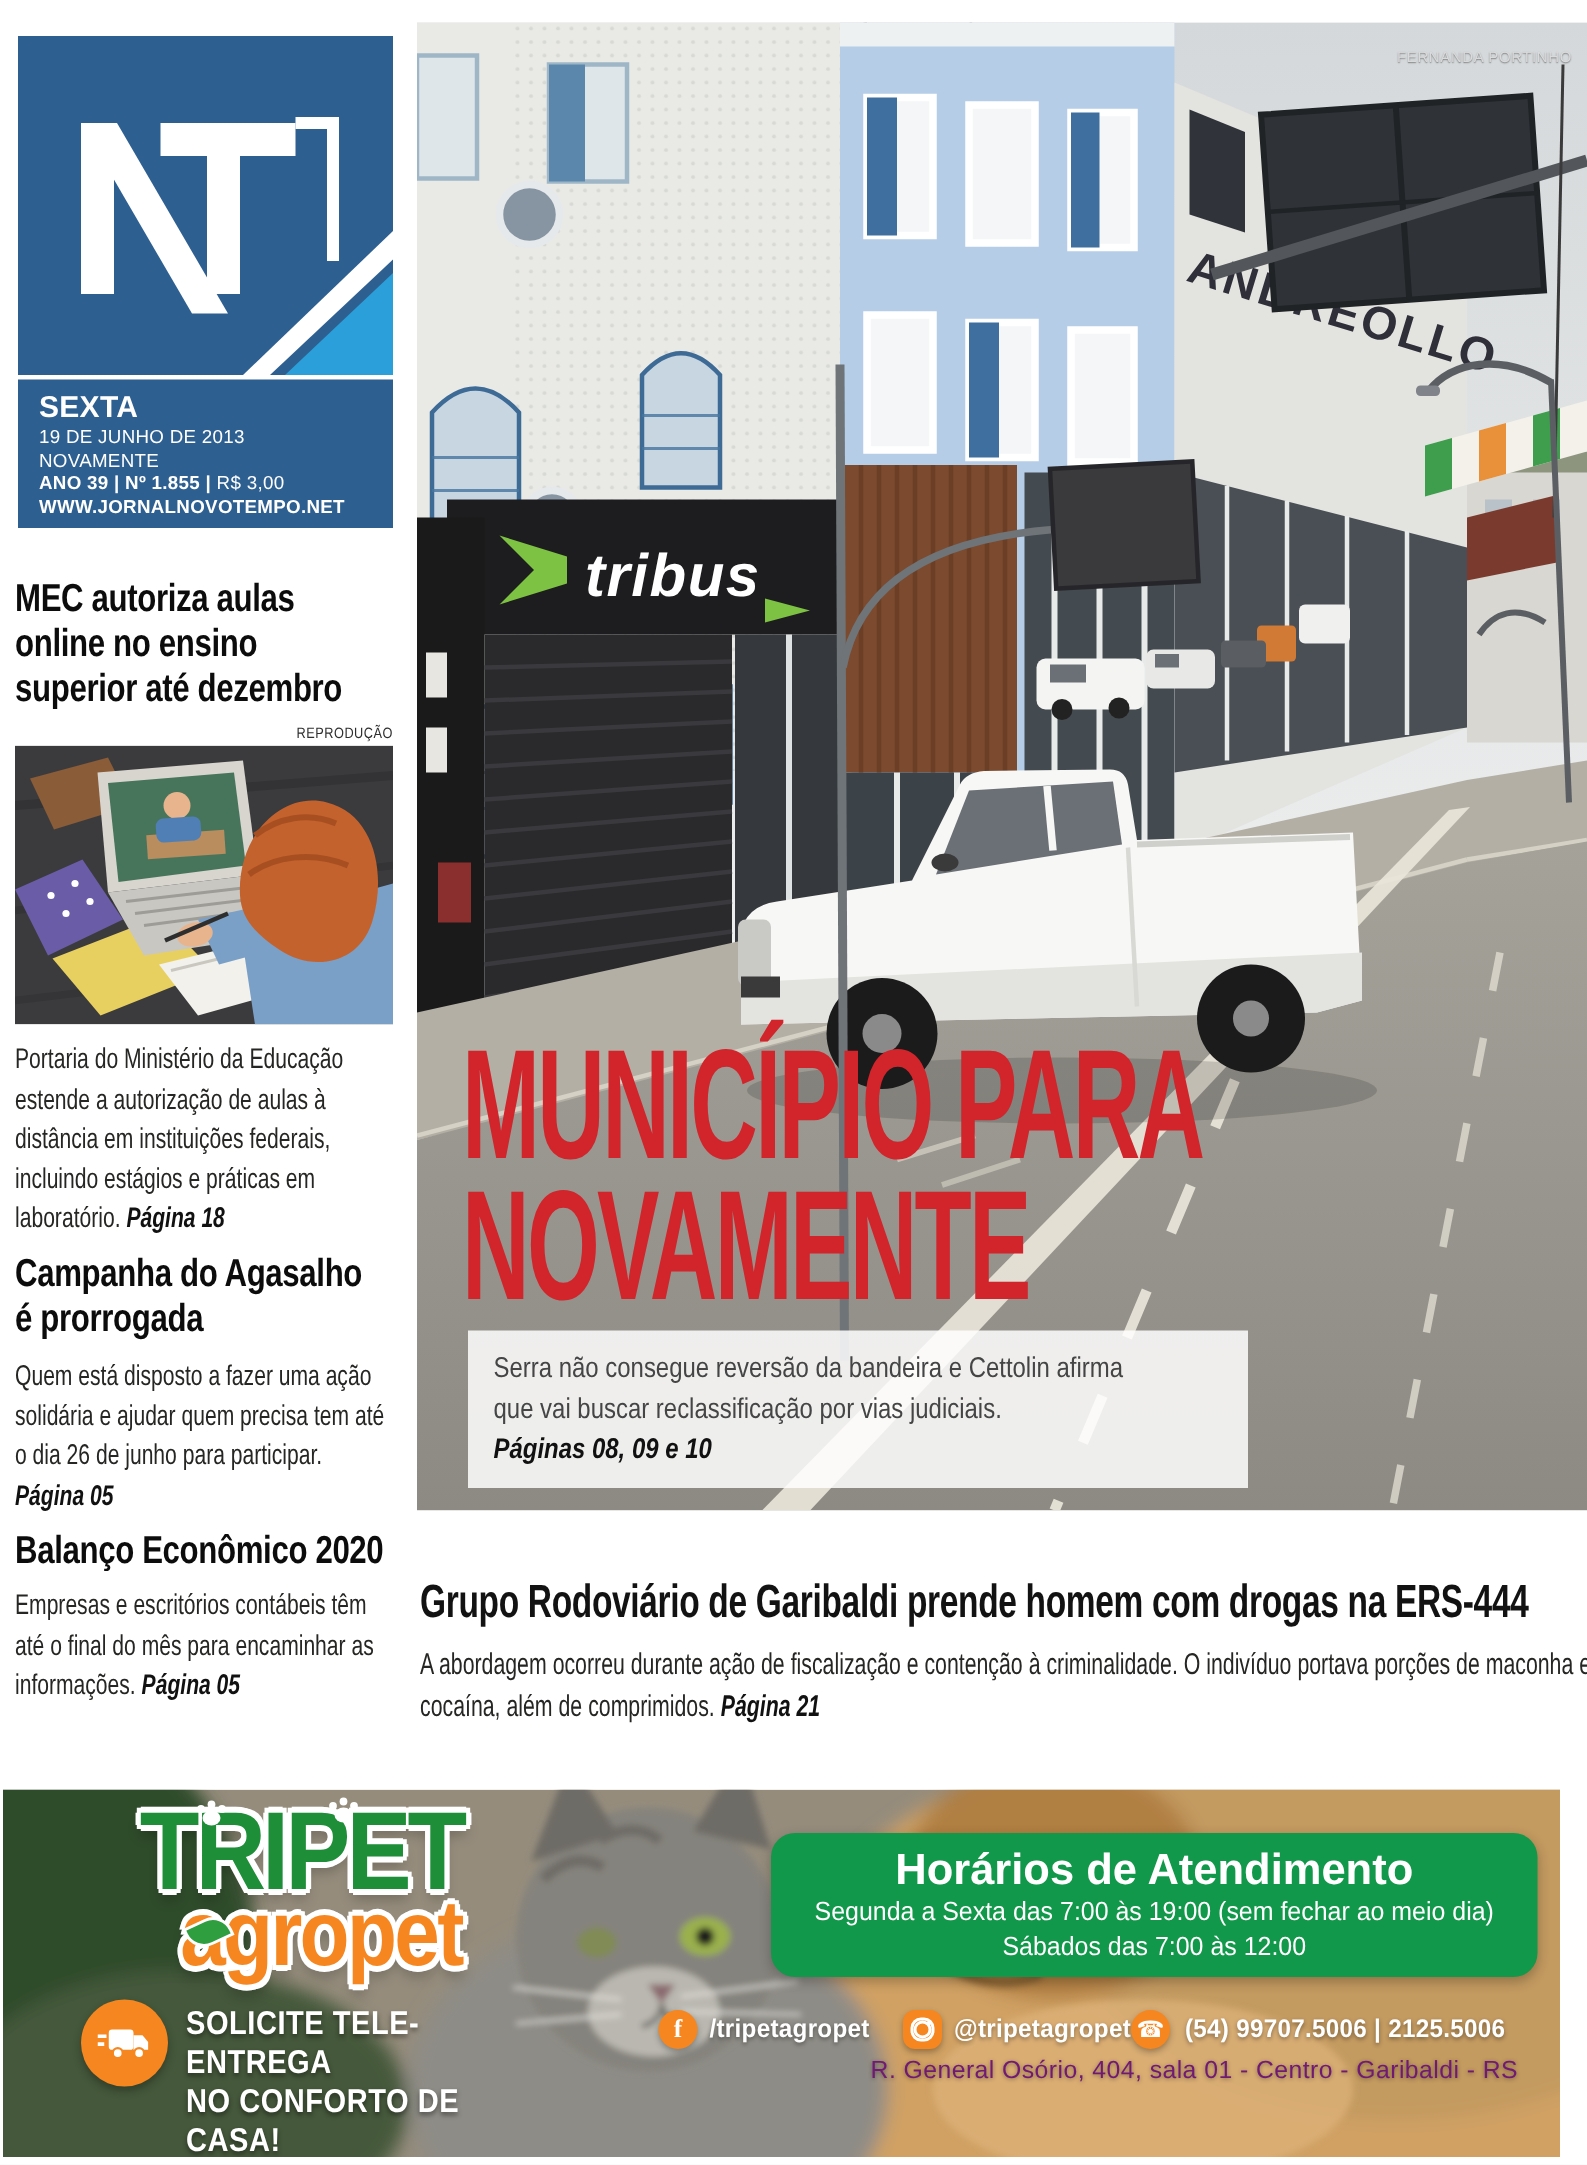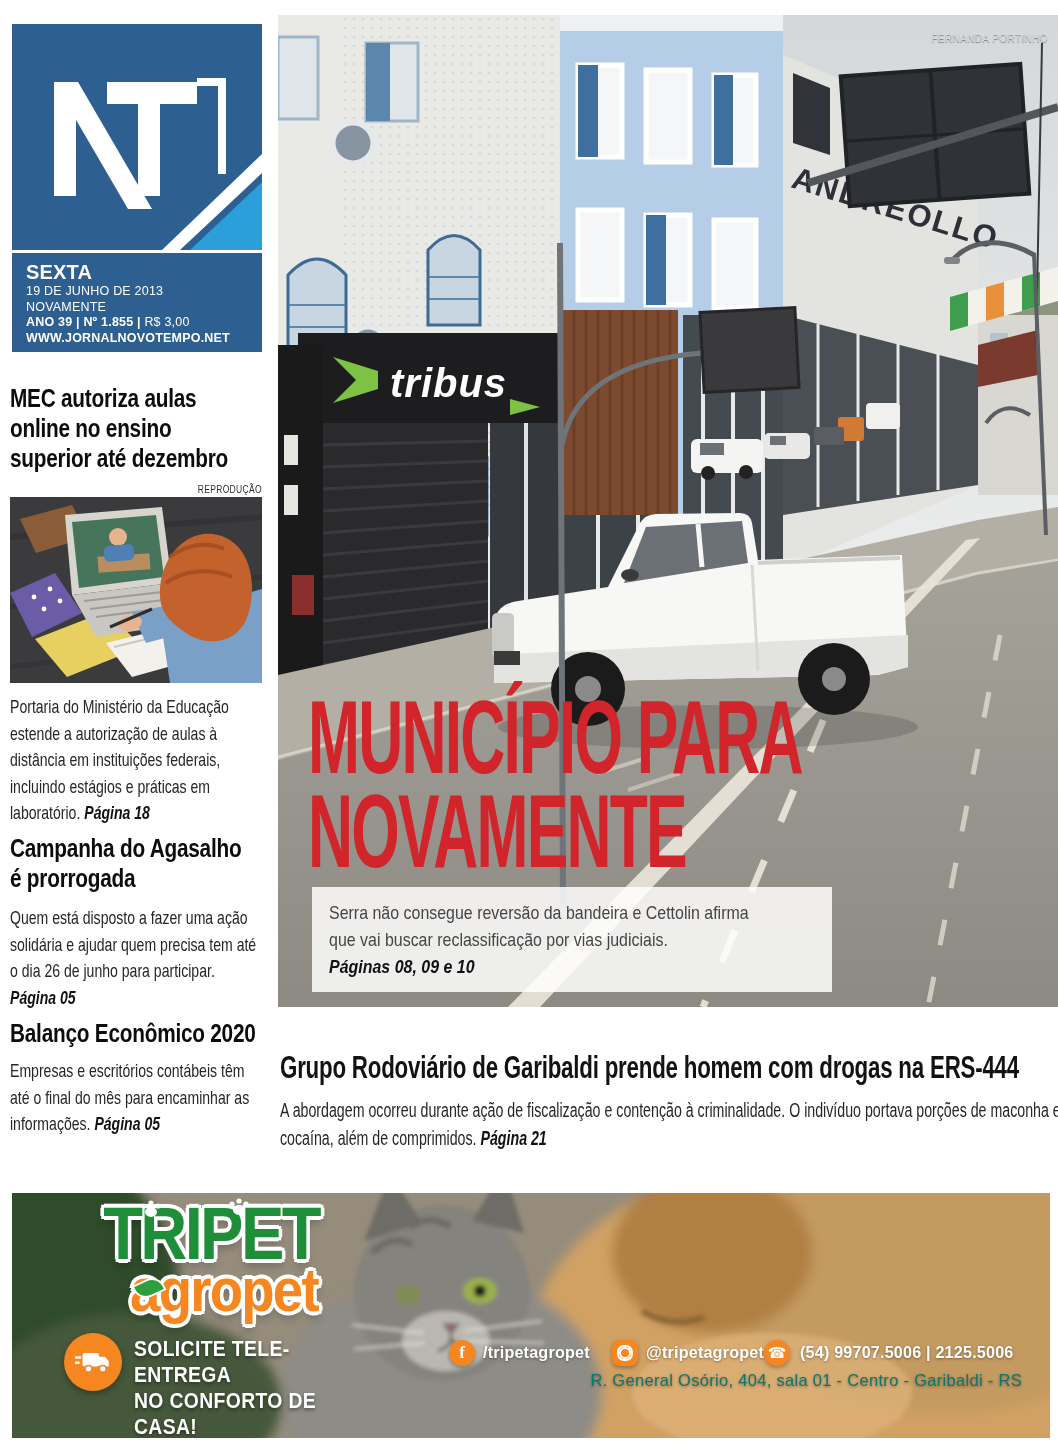--- a/index.html
+++ b/index.html
@@ -35,21 +35,21 @@
   #deck-inner{width:585px;transform:scaleX(.84);transform-origin:0 0;font-size:19px;
               line-height:27px;color:#454545;}
   #deck-inner .dl{display:block;}
   #deck-inner .pgref{font-size:19px;}
   
   #sec-head{left:280px;top:1051px;width:1090px;transform:scaleX(.72);transform-origin:0 0;
             color:#121212;font-weight:700;font-size:31px;line-height:34px;letter-spacing:-.3px;}
   #sec-body{left:280px;top:1096px;width:1100px;transform:scaleX(.71);transform-origin:0 0;
             color:#262624;font-size:20px;line-height:28px;}
   
-  #ad{left:12px;top:1193px;width:1038px;height:245px;overflow:hidden;
+  #ad{left:2px;top:1193px;width:1038px;height:245px;overflow:hidden;
       background:linear-gradient(100deg,#2e4829 0%,#53624a 10%,#7d7e6e 20%,#94８c7e 30%,
                  #8f8878 40%,#a89270 55%,#cfa265 70%,#d6a863 85%,#a08c68 100%);}
   #ad-logo{left:46px;top:4px;width:306px;text-align:center;z-index:4;}
   #ad-brand{font-weight:700;font-size:74px;line-height:74px;letter-spacing:-3px;
             transform:scaleX(.88);transform-origin:50% 0;color:#1e8f38;
             text-shadow:-3px -3px 0 #fff,3px -3px 0 #fff,-3px 3px 0 #fff,3px 3px 0 #fff,
                         0 -4px 0 #fff,0 4px 0 #fff,-4px 0 0 #fff,4px 0 0 #fff,0 7px 9px rgba(0,0,0,.25);}
   #ad-sub{font-weight:700;font-size:62px;line-height:58px;letter-spacing:-2px;margin-top:-10px;
           margin-left:26px;transform:scaleX(.88);transform-origin:50% 0;color:#f6861f;
           text-shadow:-3px -3px 0 #fff,3px -3px 0 #fff,-3px 3px 0 #fff,3px 3px 0 #fff,
@@ -70,21 +70,21 @@
   #gb-l1,#gb-l2{font-size:17.5px;line-height:23px;transform:scaleX(.95);transform-origin:50% 0;}
   .soc-ic{width:26px;height:26px;border-radius:50%;background:#f6861f;color:#fff;z-index:4;
           display:flex;align-items:center;justify-content:center;box-shadow:0 2px 4px rgba(0,0,0,.3);}
   .soc-tx{color:#fff;font-weight:700;font-size:17px;z-index:4;letter-spacing:.2px;
           text-shadow:0 1px 3px rgba(0,0,0,.4);transform:scaleX(.95);transform-origin:0 0;}
   #ig-ic{border-radius:8px;position:absolute;}
   #ig-ic i{position:absolute;inset:5px;border:2px solid #fff;border-radius:7px;}
   #ig-ic b{position:absolute;width:8px;height:8px;border:2px solid #fff;border-radius:50%;
            top:7px;left:7px;}
   #ig-ic u{position:absolute;width:3px;height:3px;background:#fff;border-radius:50%;top:7px;right:7px;}
-  #ad-addr{left:0;top:178px;width:1010px;text-align:right;color:#0f766e;font-size:16.5px;z-index:4;
+  #ad-addr{left:0;top:178px;width:1010px;text-align:right;color:#701a75;font-size:16.5px;z-index:4;
            letter-spacing:.3px;text-shadow:0 1px 3px rgba(0,0,0,.4);}
   #fb-glyph{font-weight:700;font-size:17px;font-family:"Liberation Serif",serif;}
   #ph-glyph{font-size:15px;}
 </style>
 </head>
 <body>
 
 <div id="page">
 
   <div class="abs" id="mh-square">
@@ -455,20 +455,25 @@
         <polygon points="16,6.5 20,6.5 22.5,9.5 22.5,13 16,13" fill="#fff"></polygon>
         <circle cx="9" cy="14.5" r="2.2" fill="#fff" stroke="#f6861f" stroke-width="1"></circle>
         <circle cx="18.5" cy="14.5" r="2.2" fill="#fff" stroke="#f6861f" stroke-width="1"></circle>
       </svg>
     </div>
     <div class="abs" id="delivery">
       <span>SOLICITE TELE-ENTREGA</span>
       <span>NO CONFORTO DE CASA!</span>
     </div>
 
+    <div class="abs" id="green-box">
+      <div id="gb-title">Horários de Atendimento</div>
+      <div id="gb-l1">Segunda a Sexta das 7:00 às 19:00 (sem fechar ao meio dia)</div>
+      <div id="gb-l2">Sábados das 7:00 às 12:00</div>
+    </div>
 
     <div class="abs soc-ic" style="left:437px;top:147px;">
         <span id="fb-glyph">f</span>
       </div>
     <div class="abs soc-tx" style="left:471px;top:150px;">/tripetagropet</div>
     <div class="abs soc-ic" style="left:600px;top:147px;" id="ig-ic">
         <i></i>
         <b></b>
         <u></u>
       </div>

